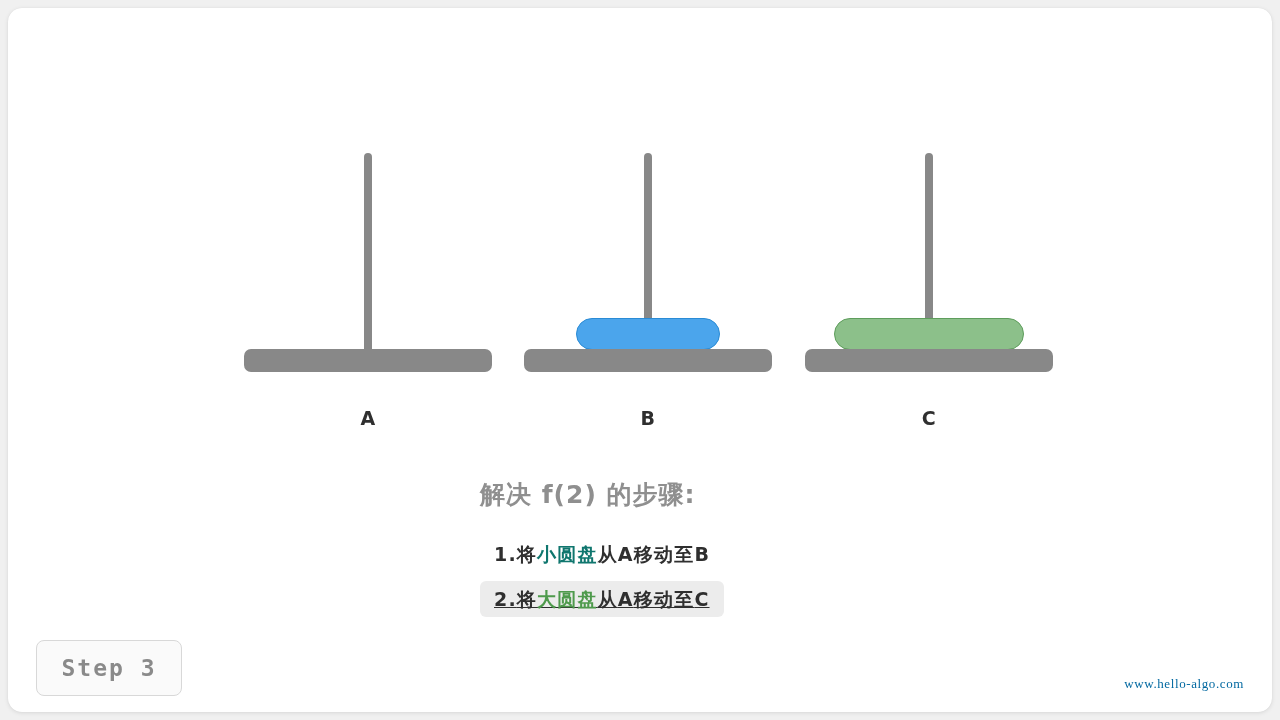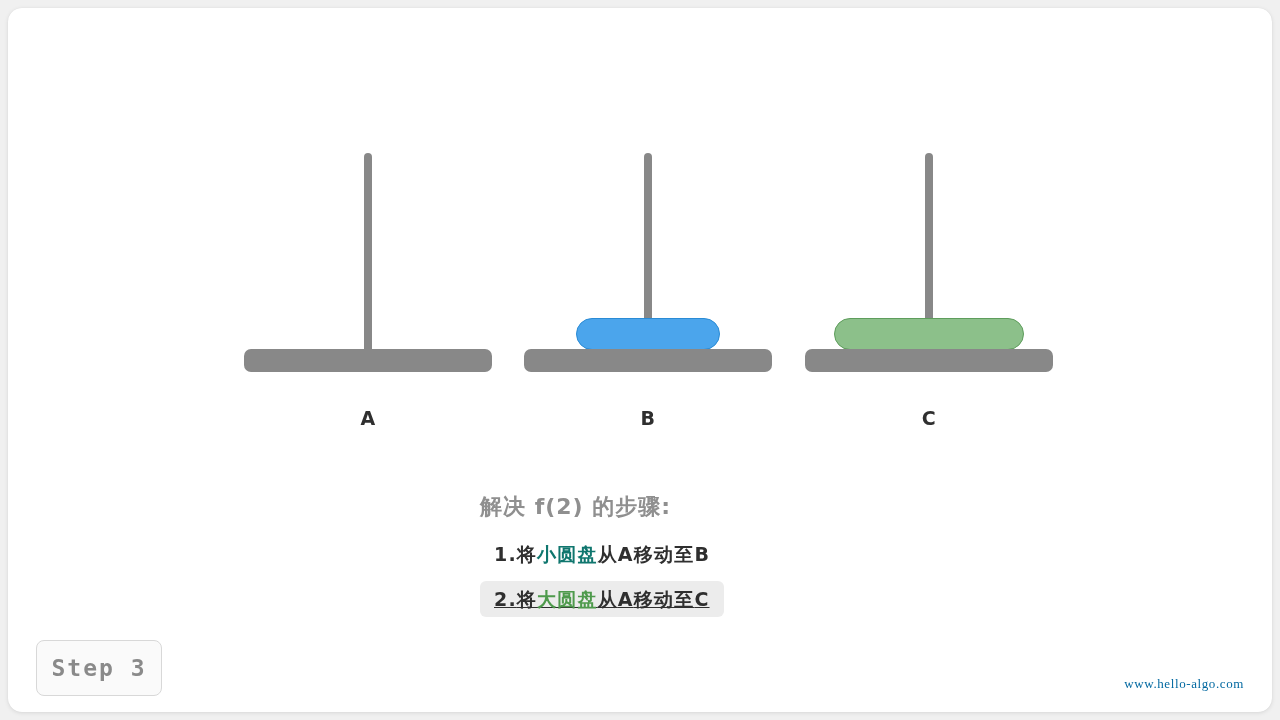--- a/index.html
+++ b/index.html
@@ -90,22 +90,22 @@
   
   #caption {
     position: absolute;
     left: 0;
     top: 470px;
     width: 1264px;
   }
   #steps-title {
     position: absolute;
     left: 472px;
-    top: 14px;
-    font-size: 22px;
+    top: 0;
+    font-size: 25px;
     font-weight: bold;
     color: #8f8f8f;
     letter-spacing: 1px;
     white-space: nowrap;
   }
   .step-row {
     position: absolute;
     left: 472px;
     height: 36px;
     line-height: 36px;
@@ -125,21 +125,21 @@
   #step-row-1 { top: 58px; }
   #step-row-2 { top: 103px; }
   .disc-blue-text  { color: #0f766e; }
   .disc-green-text { color: #4E9A4C; }
 
   
   #step-badge {
     position: absolute;
     left: 28px;
     top: 632px;
-    width: 126px;
+    width: 146px;
     height: 56px;
     border: 1px solid #d8d8d8;
     border-radius: 8px;
     background: #fafafa;
     color: #8a8a8a;
     font-family: "DejaVu Sans Mono", "Liberation Mono", monospace;
     font-size: 23px;
     font-weight: bold;
     letter-spacing: 2px;
     display: flex;

